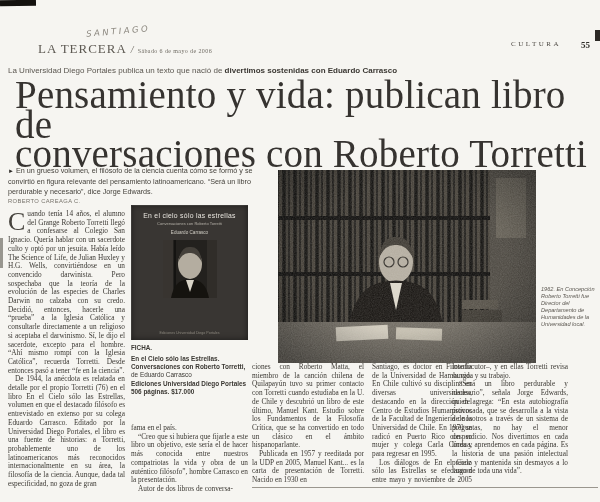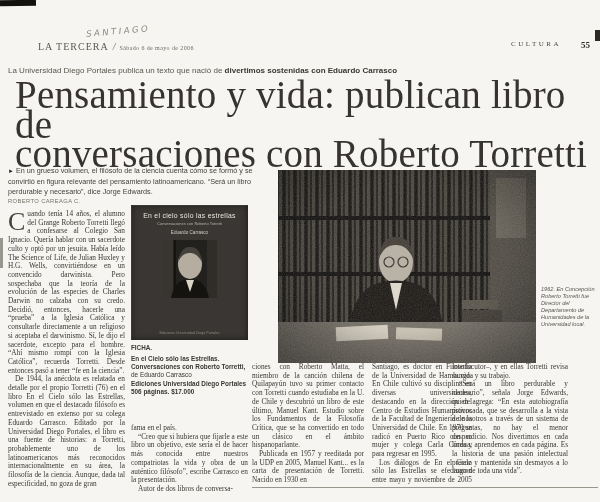--- a/index.html
+++ b/index.html
@@ -8,21 +8,21 @@
     background:#f6f5f1;overflow:hidden;
     font-family:"Liberation Serif",serif;color:#3b3833;
   }
   
   .artifact-topleft{position:absolute;left:0;top:0;width:36px;height:6px;background:#14120f;transform:rotate(-1deg);}
   .artifact-right{position:absolute;right:0;top:30px;width:5px;height:11px;background:#2c2925;}
   .artifact-leftedge{position:absolute;left:0;top:238px;width:3px;height:30px;background:#5a564f;opacity:.6;}
 
   
   .masthead-row{position:absolute;left:38px;top:41px;display:flex;align-items:baseline;gap:4px;}
-  .masthead{font-size:10px;letter-spacing:1px;color:#5d5952;}
+  .masthead{font-size:13px;letter-spacing:1px;color:#5d5952;}
   .masthead-slash{font-size:10px;color:#6b675f;font-style:italic;}
   .edition-date{font-size:6px;color:#6f6b63;letter-spacing:.4px;}
   .handwritten{
     position:absolute;left:86px;top:26px;font-family:"DejaVu Sans",sans-serif;
     font-style:italic;font-size:8.5px;letter-spacing:2.5px;color:#8d8981;transform:rotate(-5deg);
   }
   .section-row{position:absolute;right:10px;top:40px;display:flex;align-items:flex-start;gap:20px;}
   .section-name{font-size:7px;letter-spacing:2.5px;color:#4e4a44;}
   .page-number{font-size:9px;font-weight:bold;color:#2f2d29;}
 
@@ -138,21 +138,21 @@
   <div class="ficha-label">FICHA.</div>
   <div class="ficha">
     <div class="b">En el Cielo sólo las Estrellas. Conversaciones con Roberto Torretti,</div>
     <div>de Eduardo Carrasco</div>
     <div class="b">Ediciones Universidad Diego Portales</div>
     <div class="b">506 páginas. $17.000</div>
   </div>
 
   <div class="col col2text">
     <p>fama en el país.</p>
-    <p class="indent">“Creo que si hubiera que fijarle a este libro un objetivo, este sería el de hacer más conocida entre nuestros compatriotas la vida y obra de un auténtico filósofo”, escribe Carrasco en la presentación.</p>
+    <p class="indent">“Creo que si hubiera que fijarle a este libro un objetivo, este sería el de hacer más conocida entre nuestros compatriotas la vida y obra de un auténtico filósofo”, hombre Carrasco en la presentación.</p>
     <p class="indent">Autor de dos libros de conversa-</p>
   </div>
 
   <div class="photo">
     <svg width="258" height="193" viewBox="0 0 258 193" xmlns="http://www.w3.org/2000/svg">
       <defs>
         <pattern id="books" width="11" height="150" patternUnits="userSpaceOnUse">
           <rect width="11" height="150" fill="#1c1a17"></rect>
           <rect x="1" width="3" height="150" fill="#423d35"></rect>
           <rect x="5" width="2" height="150" fill="#0d0c0a"></rect>

